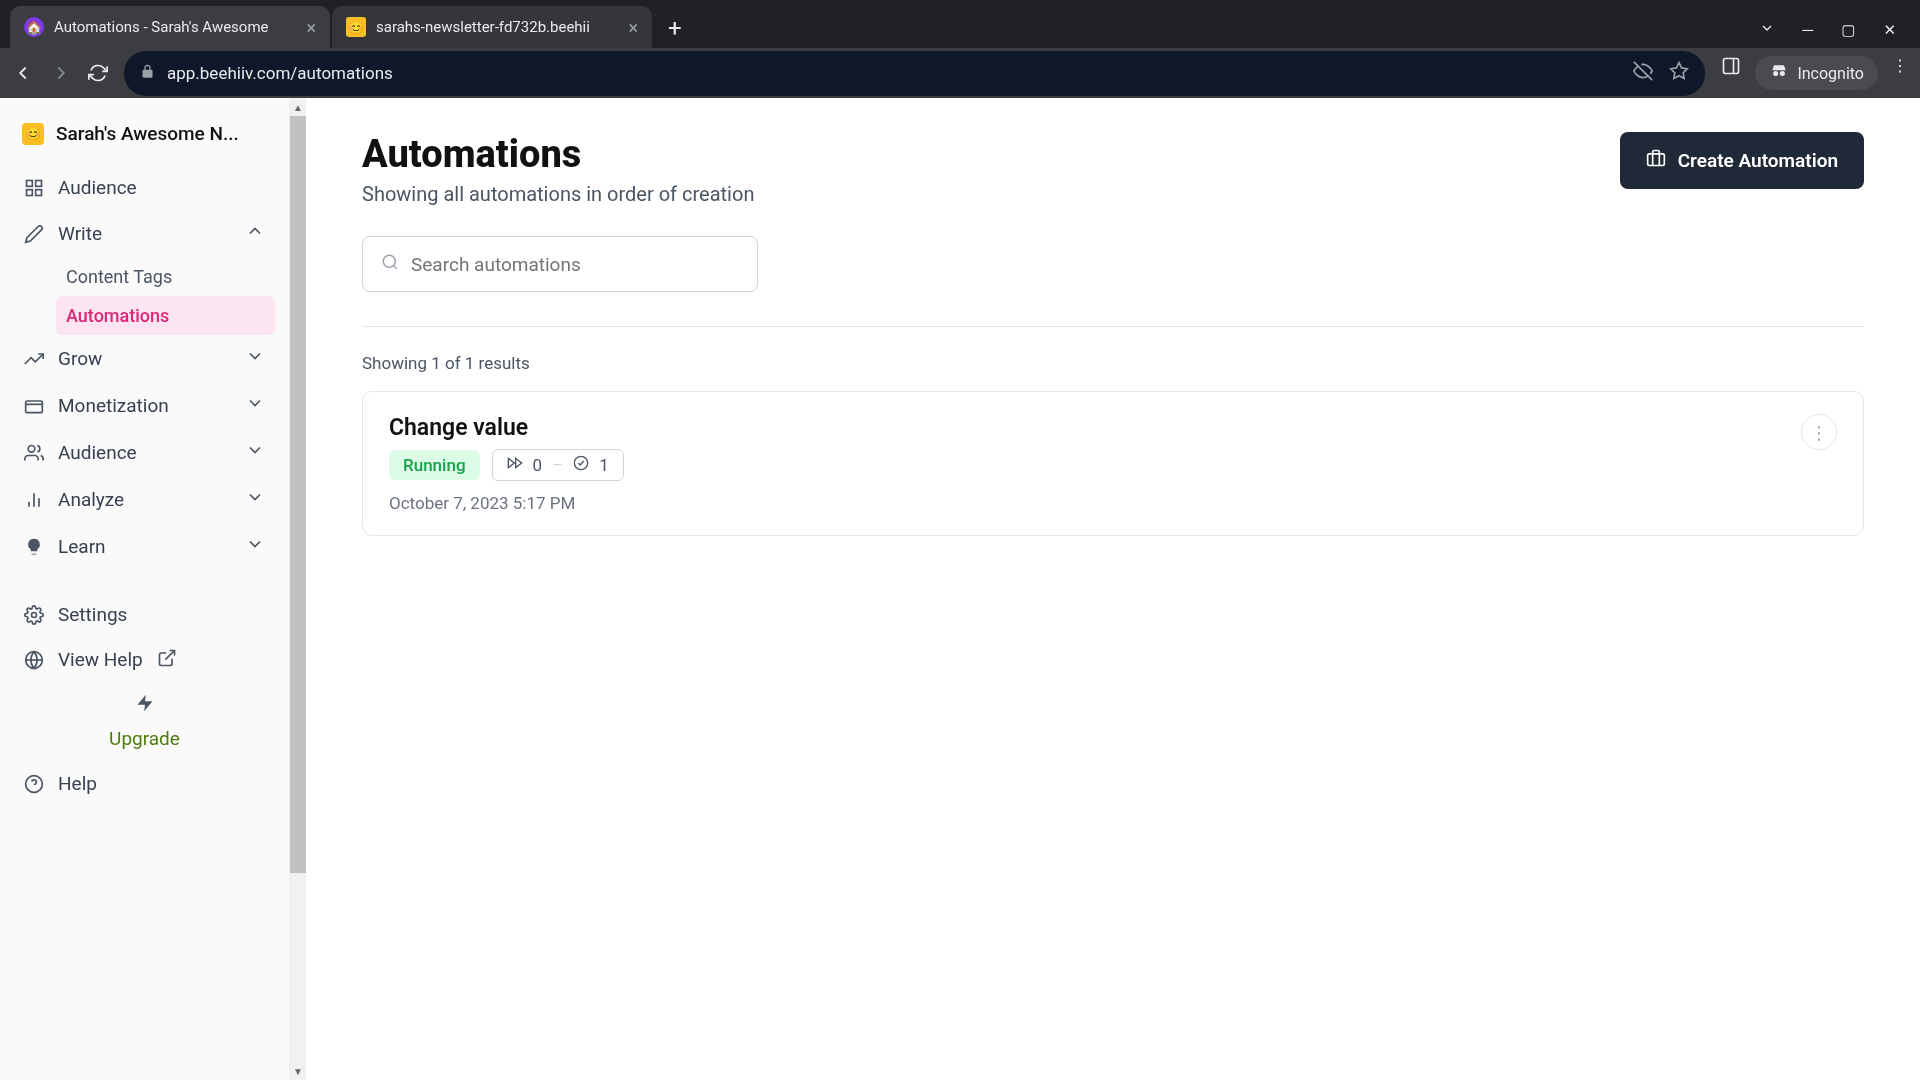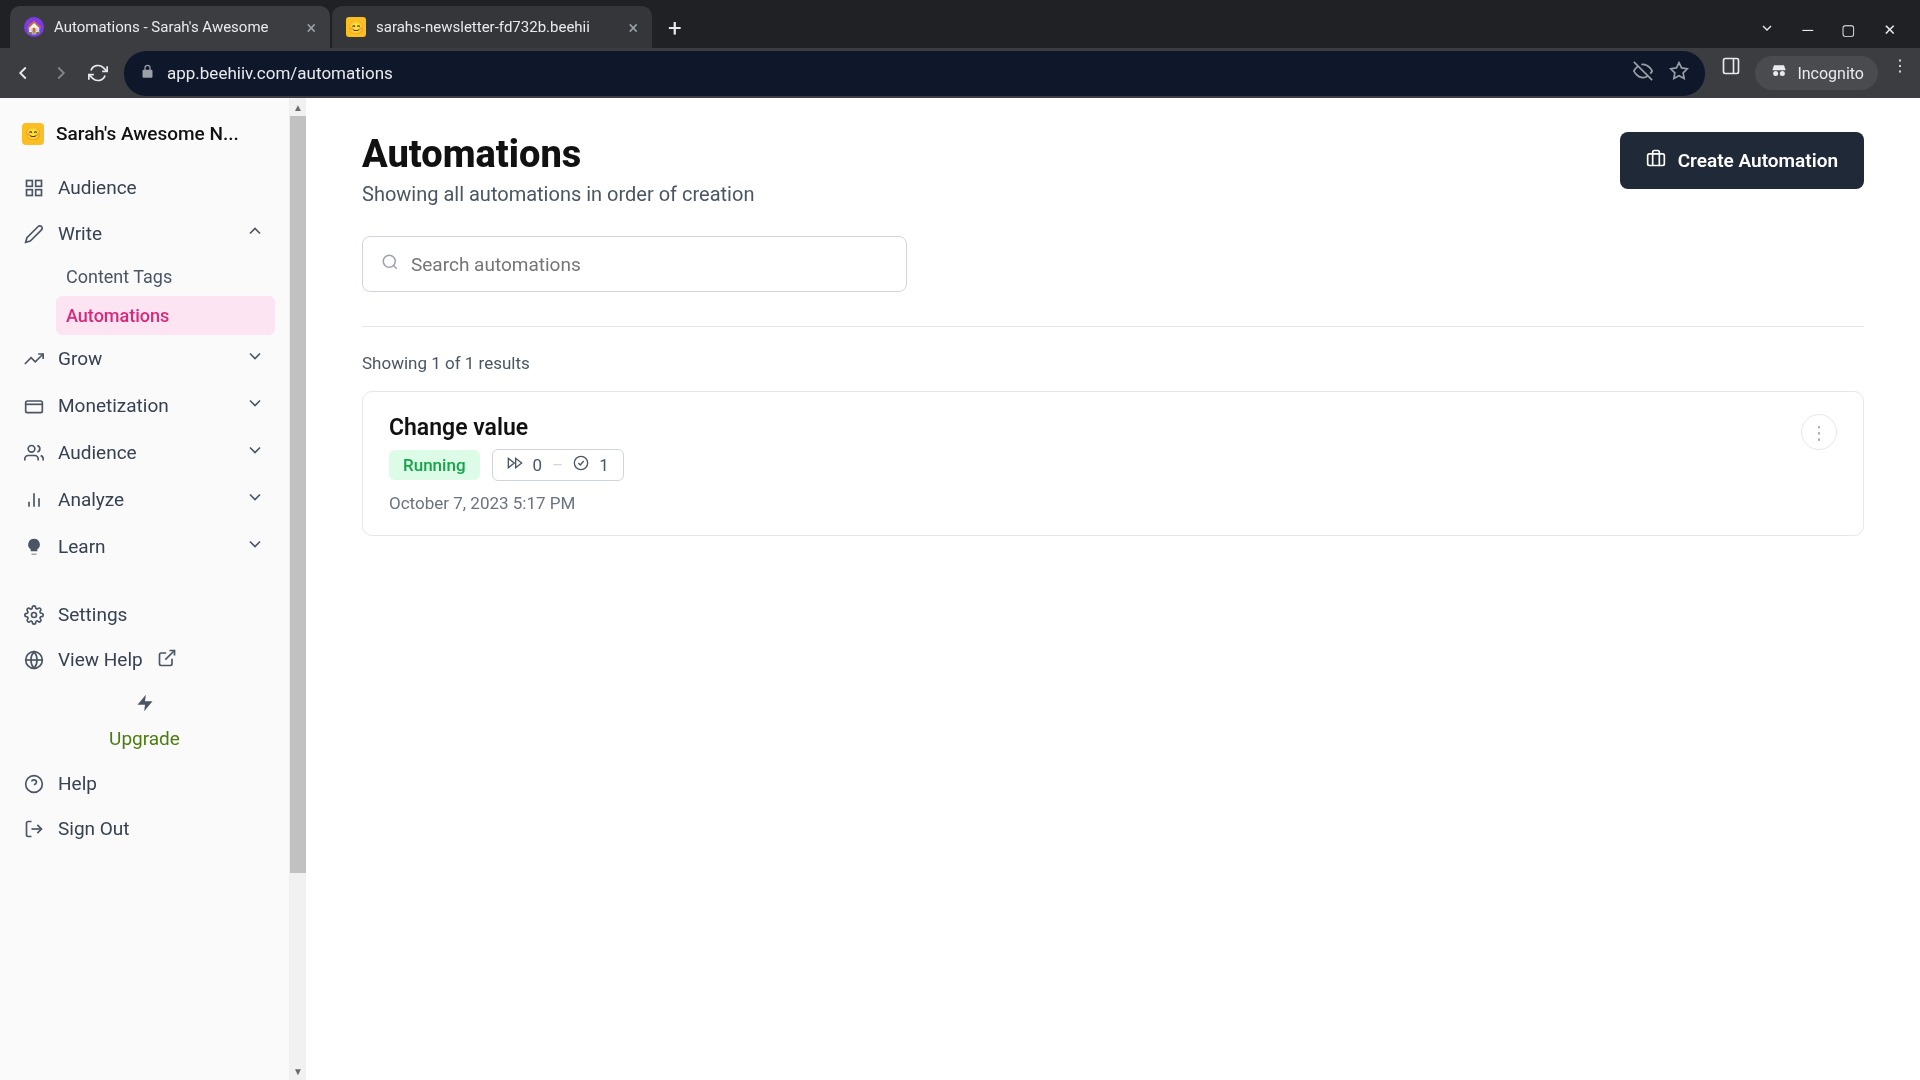--- a/index.html
+++ b/index.html
@@ -48,21 +48,21 @@
 .navit.upgrade .ic { color: #2563eb; }
 .trial { padding: 8px 10px 18px 42px; font-size: 16px; color: #6b7280; line-height: 1.4; }
 .extlink { font-size: 14px; color: #9ca3af; }
 
 
 .main { flex: 1; padding: 34px 56px; overflow: auto; }
 .hdr { display: flex; align-items: flex-start; justify-content: space-between; margin-bottom: 30px; }
 .hdr h1 { font-size: 38px; font-weight: 800; color: #111; }
 .hdr p { font-size: 20px; color: #4b5563; margin-top: 6px; }
 .btn-create { background: #1f2937; color: #fff; border: none; padding: 16px 26px; border-radius: 8px; font-size: 19px; font-weight: 600; display: flex; align-items: center; gap: 12px; cursor: pointer; }
-.search { width: 545px; border: 1px solid #d1d5db; border-radius: 8px; height: 56px; display: flex; align-items: center; padding: 0 18px; gap: 12px; color: #9ca3af; font-size: 19px; }
+.search { width: 396px; border: 1px solid #d1d5db; border-radius: 8px; height: 56px; display: flex; align-items: center; padding: 0 18px; gap: 12px; color: #9ca3af; font-size: 19px; }
 .search input { border: none; outline: none; font-size: 19px; flex: 1; background: transparent; }
 .divider { border-top: 1px solid #e5e7eb; margin: 34px 0 26px; }
 .results-txt { font-size: 17px; color: #4b5563; margin-bottom: 18px; }
 .card { border: 1px solid #e5e7eb; border-radius: 10px; padding: 22px 26px; display: flex; align-items: flex-start; justify-content: space-between; }
 .card h3 { font-size: 23px; font-weight: 600; color: #111; margin-bottom: 8px; }
 .meta { display: flex; align-items: center; gap: 12px; margin-bottom: 12px; }
 .badge { background: #dcfce7; color: #16a34a; padding: 5px 14px; border-radius: 6px; font-size: 17px; font-weight: 500; }
 .statbox { border: 1px solid #d1d5db; border-radius: 6px; padding: 5px 14px; display: flex; align-items: center; gap: 10px; font-size: 17px; color: #4b5563; }
 .statbox .sep { color: #d1d5db; }
 .timestamp { font-size: 17px; color: #6b7280; }
@@ -264,28 +264,20 @@
 
     <div class="navit">
       <span class="ic"><svg viewBox="0 0 24 24" fill="none" stroke="currentColor" stroke-width="2">
             <circle cx="12" cy="12" r="10"></circle>
             <path d="M9.09 9a3 3 0 015.83 1c0 2-3 3-3 3"></path>
             <line x1="12" y1="17" x2="12.01" y2="17"></line>
           </svg></span>
       <span>Help</span>
     </div>
 
-    <div class="navit">
-      <span class="ic"><svg viewBox="0 0 24 24" fill="none" stroke="currentColor" stroke-width="2">
-            <path d="M9 21H5a2 2 0 01-2-2V5a2 2 0 012-2h4"></path>
-            <polyline points="16 17 21 12 16 7"></polyline>
-            <line x1="21" y1="12" x2="9" y2="12"></line>
-          </svg></span>
-      <span>Sign Out</span>
-    </div>
   </div>
 
   <div class="scrollcol">
     <div class="scrollbtn">▲</div>
     <div class="scrolltrack">
         <div class="scrollthumb"></div>
       </div>
     <div class="scrollbtn">▼</div>
   </div>
 

